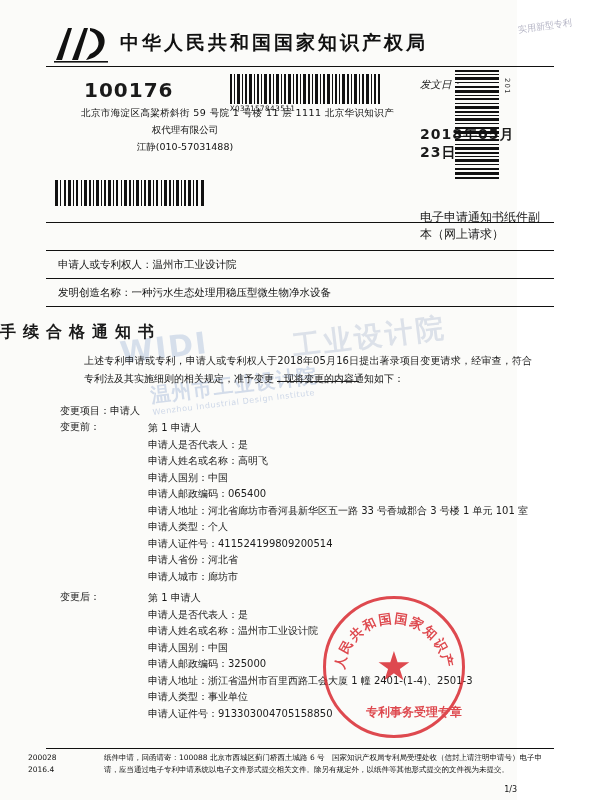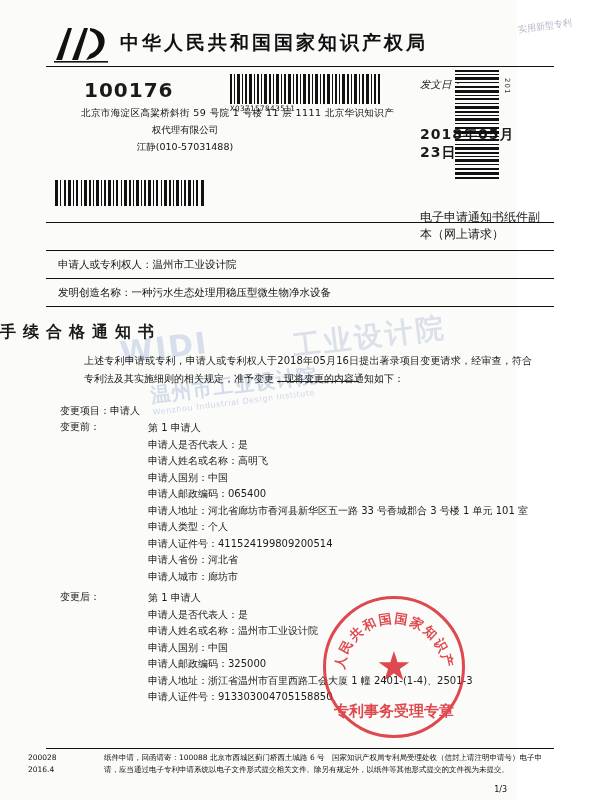--- a/index.html
+++ b/index.html
@@ -283,22 +283,22 @@
     fill: #d8232a;
     font-weight: bold;
     letter-spacing: 2px;
     font-family: "DejaVu Sans", "Liberation Sans", sans-serif;
   }
   .seal .bottom-text {
     position: absolute;
     left: 0;
     bottom: 14px;
     width: 136px;
-    text-align: center;
-    font-size: 15px;
+    text-align: right;
+    font-size: 12px;
     color: #d8232a;
     font-weight: bold;
   }
 
   
   .footer-rule {
     position: absolute;
     left: 46px;
     top: 748px;
     width: 508px;
@@ -316,21 +316,21 @@
     position: absolute;
     left: 104px;
     top: 752px;
     width: 450px;
     font-size: 7.5px;
     line-height: 12px;
     color: #111;
   }
   .pageno {
     position: absolute;
-    right: 10px;
+    right: 0;
     bottom: 6px;
     font-size: 8px;
     color: #111;
   }
 </style>
 </head>
 <body>
 
 <div class="page">
 
@@ -530,20 +530,21 @@
   </div>
 
   <div class="chg-label" style="top:590px;">变更后：</div>
   <div class="block" style="top:590px;">
     <div>第 1 申请人</div>
     <div>申请人是否代表人：是</div>
     <div>申请人姓名或名称：温州市工业设计院</div>
     <div>申请人国别：中国</div>
     <div>申请人邮政编码：325000</div>
     <div>申请人地址：浙江省温州市百里西路工会大厦 1 幢 2401-(1-4)、2501-3</div>
+    <div>申请人类型：事业单位</div>
     <div>申请人证件号：913303004705158850</div>
   </div>
 
   <div class="seal">
     <svg class="arc" viewBox="0 0 136 136">
       <defs>
         <path id="arcpath" d="M 18,74 A 50,50 0 1 1 118,74" fill="none"></path>
       </defs>
       <text>
         <textPath href="#arcpath" startOffset="50%" text-anchor="middle">中华人民共和国国家知识产权局</textPath>

